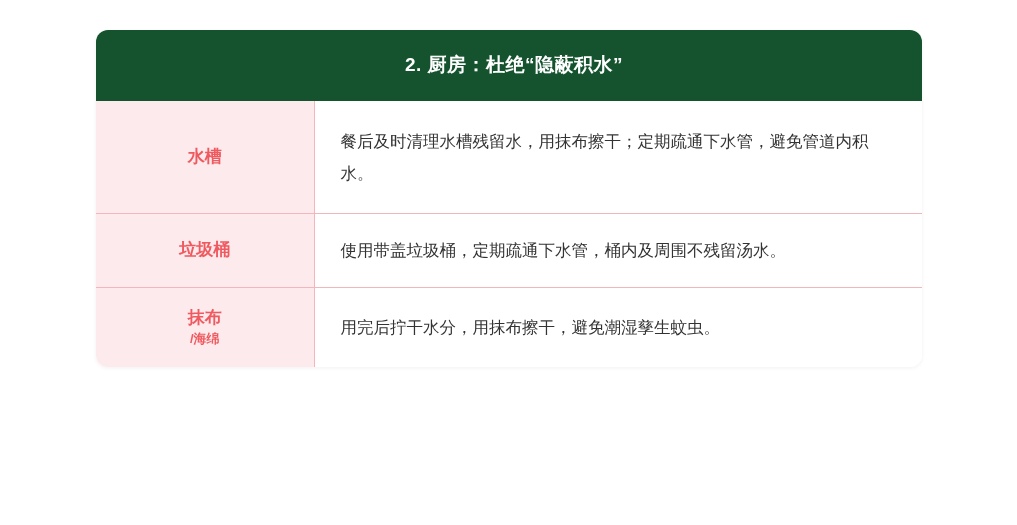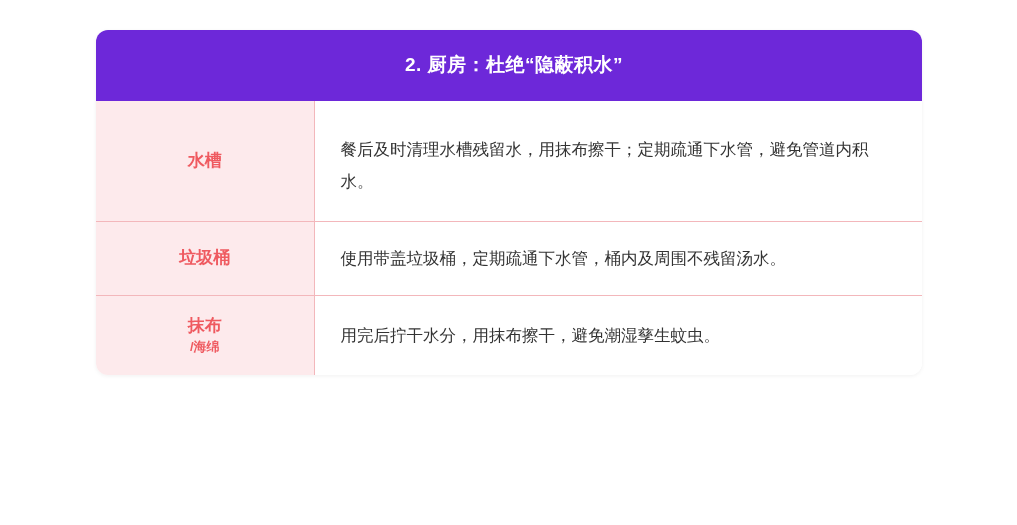--- a/index.html
+++ b/index.html
@@ -20,21 +20,21 @@
     position: absolute;
     left: 96px;
     top: 30px;
     width: 826px;
     border-radius: 12px;
     overflow: hidden;
     box-shadow: 0 1px 4px rgba(0,0,0,0.06);
     background: #ffffff;
   }
   .card-header {
-    background: #6d28d9;
+    background: #14532d;
     color: #ffffff;
     text-align: center;
     font-size: 19px;
     font-weight: bold;
     letter-spacing: 0.5px;
     padding: 22px 0 23px 10px;
     box-sizing: border-box;
   }
   .table {
     display: table;
@@ -71,21 +71,21 @@
     display: block;
   }
   .cell-text {
     background: #ffffff;
     color: #333333;
     font-size: 16.5px;
     line-height: 1.95;
     padding: 20px 28px 20px 26px;
     text-align: left;
   }
-  .row-tall .cell-text { padding-top: 32px; padding-bottom: 24px; }
+  .row-tall .cell-text { padding-top: 24px; padding-bottom: 24px; }
 </style>
 </head>
 <body>
 
 <div class="page">
   <div class="card">
 
     <div class="card-header">2. 厨房：杜绝“隐蔽积水”</div>
 
     <div class="table">

